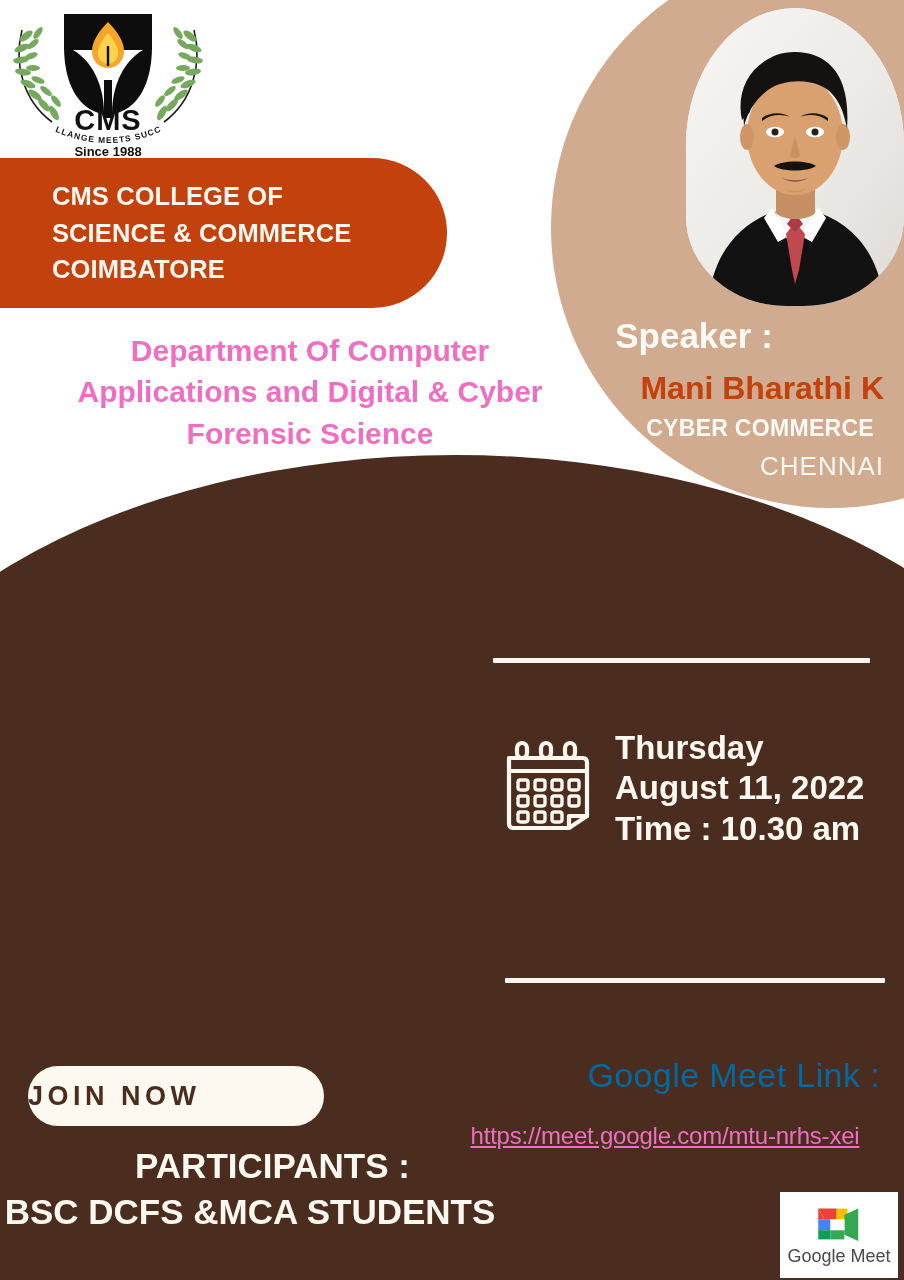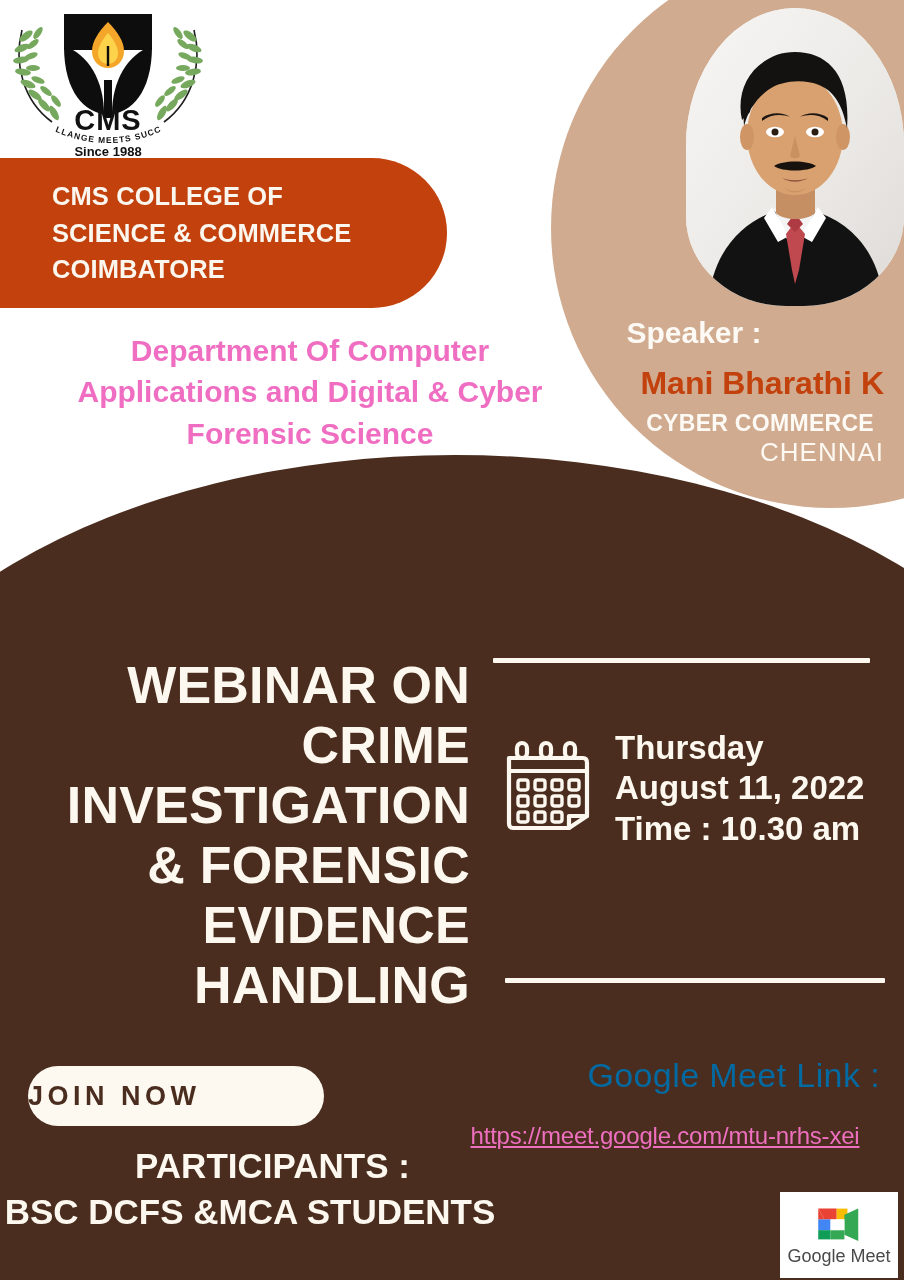--- a/index.html
+++ b/index.html
@@ -93,35 +93,35 @@
   
   .speaker-block{
     position:absolute;
     left:560px; top:316px;
     width:344px;
     z-index:6;
     text-align:right;
     padding-right:16px;
   }
   .speaker-label{
-    color:#fdfaf5; font-weight:bold; font-size:30px; line-height:1.12;
+    color:#fdfaf5; font-weight:bold; font-size:35px; line-height:1.12;
     text-align:center; padding-right:60px;
   }
   .speaker-name{
     color:#c2410c; font-weight:bold; font-size:32px; line-height:1.22;
     text-align:right; padding-right:4px; margin-top:14px;
   }
   .speaker-role{
     color:#fdfaf5; font-weight:bold; font-size:23px; line-height:1.2;
     text-align:right; padding-right:14px; margin-top:7px;
     letter-spacing:.3px;
   }
   .speaker-city{
     color:#fdf8f1; font-weight:normal; font-size:26px; line-height:1.2;
-    text-align:right; padding-right:4px; 
+    text-align:right; padding-right:4px; margin-top:8px;
     letter-spacing:1px;
   }
 
   
   .main-title{
     position:absolute;
     left:18px; top:655px;
     width:452px;
     z-index:7;
     text-align:right;
@@ -376,26 +376,20 @@
 Applications and Digital &amp; Cyber
 Forensic Science</div>
 
   <div class="speaker-block">
     <div class="speaker-label">Speaker :</div>
     <div class="speaker-name">Mani Bharathi K</div>
     <div class="speaker-role">CYBER COMMERCE</div>
     <div class="speaker-city">CHENNAI</div>
   </div>
 
-  <div class="main-title">WEBINAR ON
-CRIME
-INVESTIGATION
-&amp; FORENSIC
-EVIDENCE
-HANDLING</div>
 
   <div class="rule rule-top"></div>
   <div class="rule rule-bottom"></div>
 
   <div class="cal-icon">
     <svg viewBox="0 0 90 94">
       <g fill="none" stroke="#fdf8ef" stroke-width="4.2" stroke-linecap="round" stroke-linejoin="round">
 
         <rect x="14" y="5" width="10" height="15" rx="5"></rect>
         <rect x="38" y="5" width="10" height="15" rx="5"></rect>

